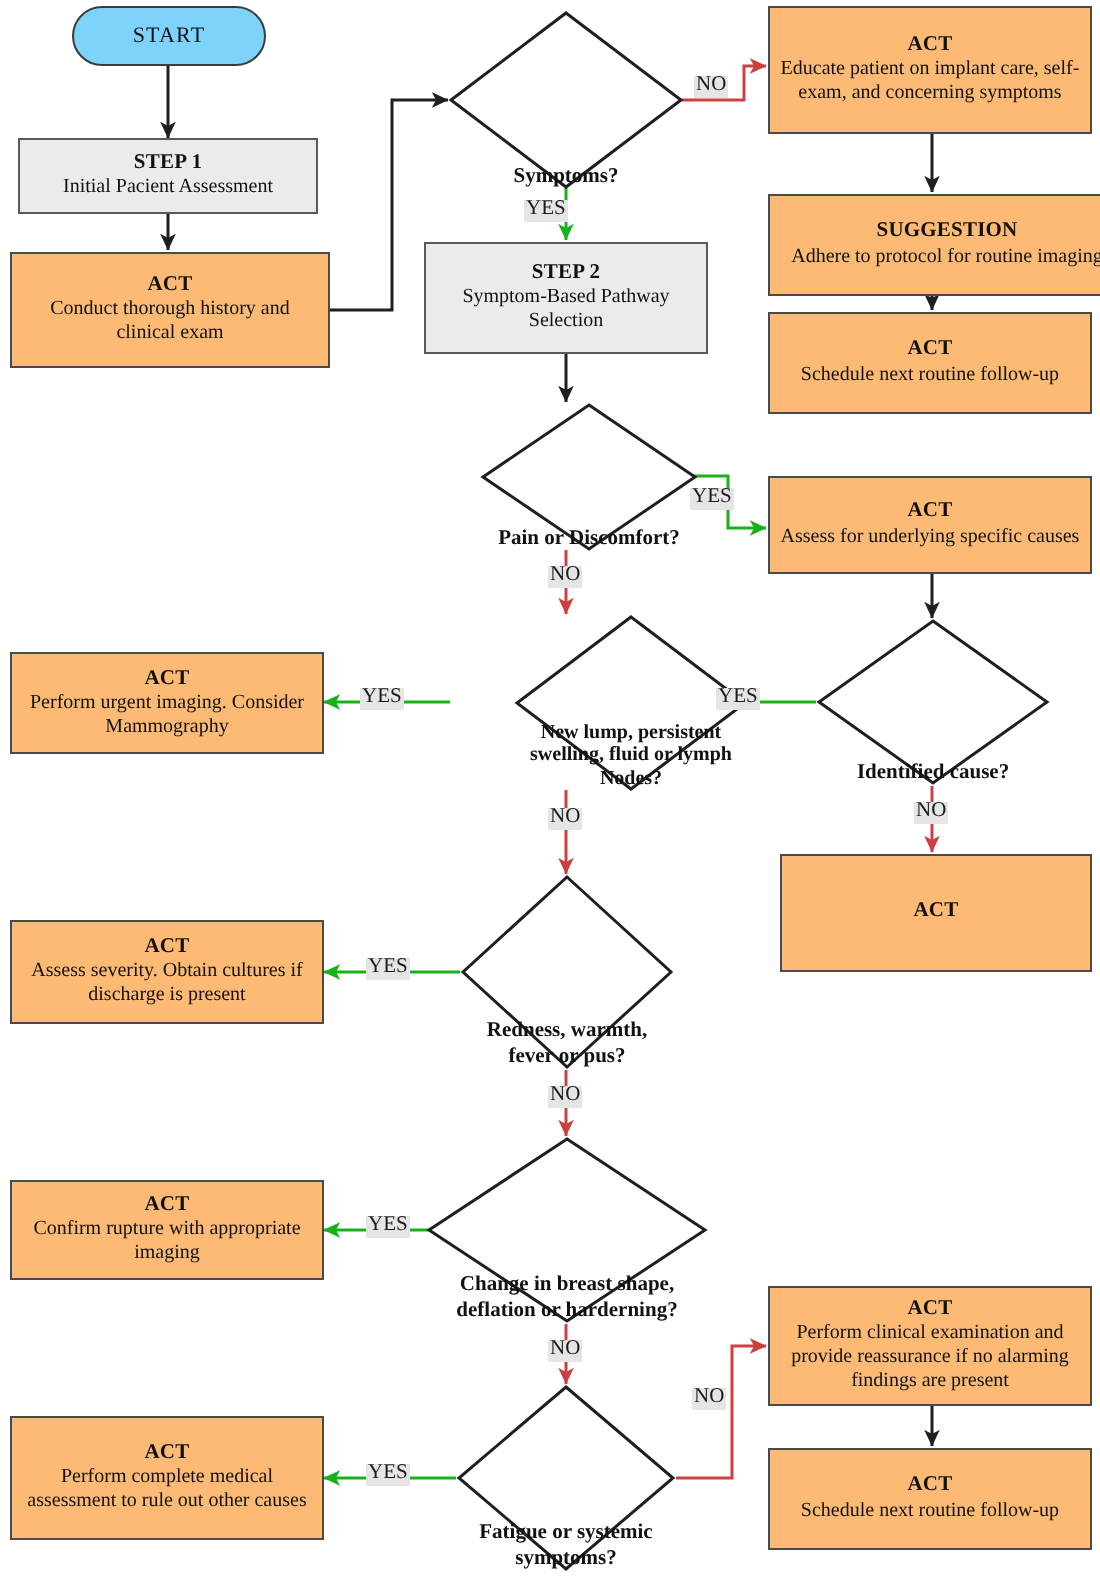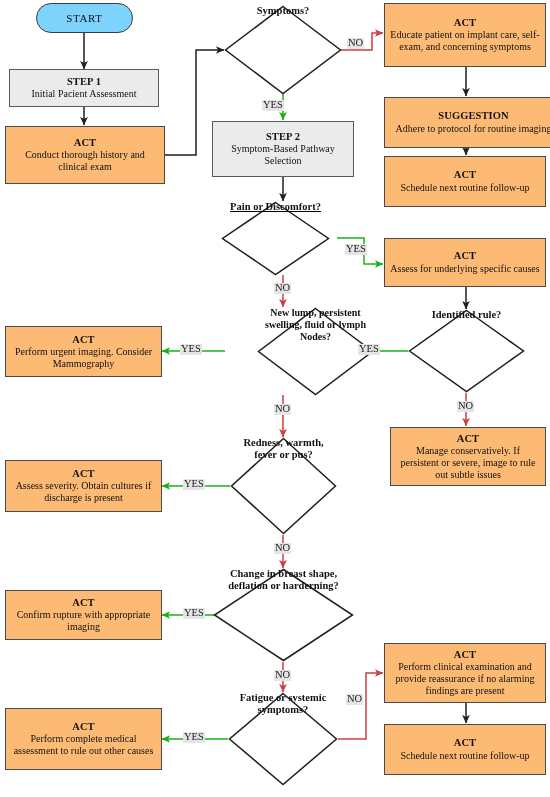--- a/index.html
+++ b/index.html
@@ -57,21 +57,21 @@
   .body {
     font-size: 10px;
   }
   .startlabel {
     font-size: 11px;
     letter-spacing: 0.6px;
   }
   .diamond {
     position: absolute;
     display: flex;
-    align-items: flex-start;
+    align-items: flex-end;
     justify-content: center;
     text-align: center;
   }
   .diamond .dtext {
     position: relative;
     z-index: 2;
     font-weight: bold;
     font-size: 10.5px;
     line-height: 1.18;
     color: #111111;
@@ -174,21 +174,21 @@
       <polygon points="59,1.5 116.5,45 59,88.5 1.5,45" fill="#ffffff" stroke="#1f1f1f" stroke-width="1.5"></polygon>
     </svg>
     <div class="dtext">Symptoms?</div>
   </div>
 
   <div class="node boxnode shaded" style="left:212px; top:121px; width:142px; height:56px;">
     <div class="title">STEP 2</div>
     <div class="body">Symptom-Based Pathway Selection</div>
   </div>
 
-  <div class="diamond" style="left:221px; top:201px; width:109px; height:75px;text-decoration:underline;">
+  <div class="diamond" style="left:240px; top:201px; width:109px; height:75px;">
     <svg width="109" height="75" viewBox="0 0 109 75" style="position:absolute;left:0;top:0;">
       <polygon points="54.5,1.5 107.5,37.5 54.5,73.5 1.5,37.5" fill="#ffffff" stroke="#1f1f1f" stroke-width="1.5"></polygon>
     </svg>
     <div class="dtext">Pain or Discomfort?</div>
   </div>
 
   <div class="diamond" style="left:225px; top:307px; width:117px; height:89px;margin-left:32px;">
     <svg width="117" height="89" viewBox="0 0 117 89" style="position:absolute;left:0;top:0;">
       <polygon points="58.5,1.5 115.5,44.5 58.5,87.5 1.5,44.5" fill="#ffffff" stroke="#1f1f1f" stroke-width="1.5"></polygon>
     </svg>
@@ -253,26 +253,25 @@
 
   <div class="node boxnode" style="left:384px; top:238px; width:162px; height:49px;">
     <div class="title">ACT</div>
     <div class="body">Assess for underlying specific causes</div>
   </div>
 
   <div class="diamond" style="left:408px; top:309px; width:117px; height:84px;">
     <svg width="117" height="84" viewBox="0 0 117 84" style="position:absolute;left:0;top:0;">
       <polygon points="58.5,1.5 115.5,42 58.5,82.5 1.5,42" fill="#ffffff" stroke="#1f1f1f" stroke-width="1.5"></polygon>
     </svg>
-    <div class="dtext">Identified rule?</div>
+    <div class="dtext">Identified cause?</div>
   </div>
 
   <div class="node boxnode" style="left:390px; top:427px; width:156px; height:59px;">
     <div class="title">ACT</div>
-    <div class="body">Manage conservatively. If persistent or severe, image to rule out subtle issues</div>
   </div>
 
   <div class="node boxnode" style="left:384px; top:643px; width:162px; height:60px;">
     <div class="title">ACT</div>
     <div class="body">Perform clinical examination and provide reassurance if no alarming findings are present</div>
   </div>
 
   <div class="node boxnode" style="left:384px; top:724px; width:162px; height:51px;">
     <div class="title">ACT</div>
     <div class="body">Schedule next routine follow-up</div>

